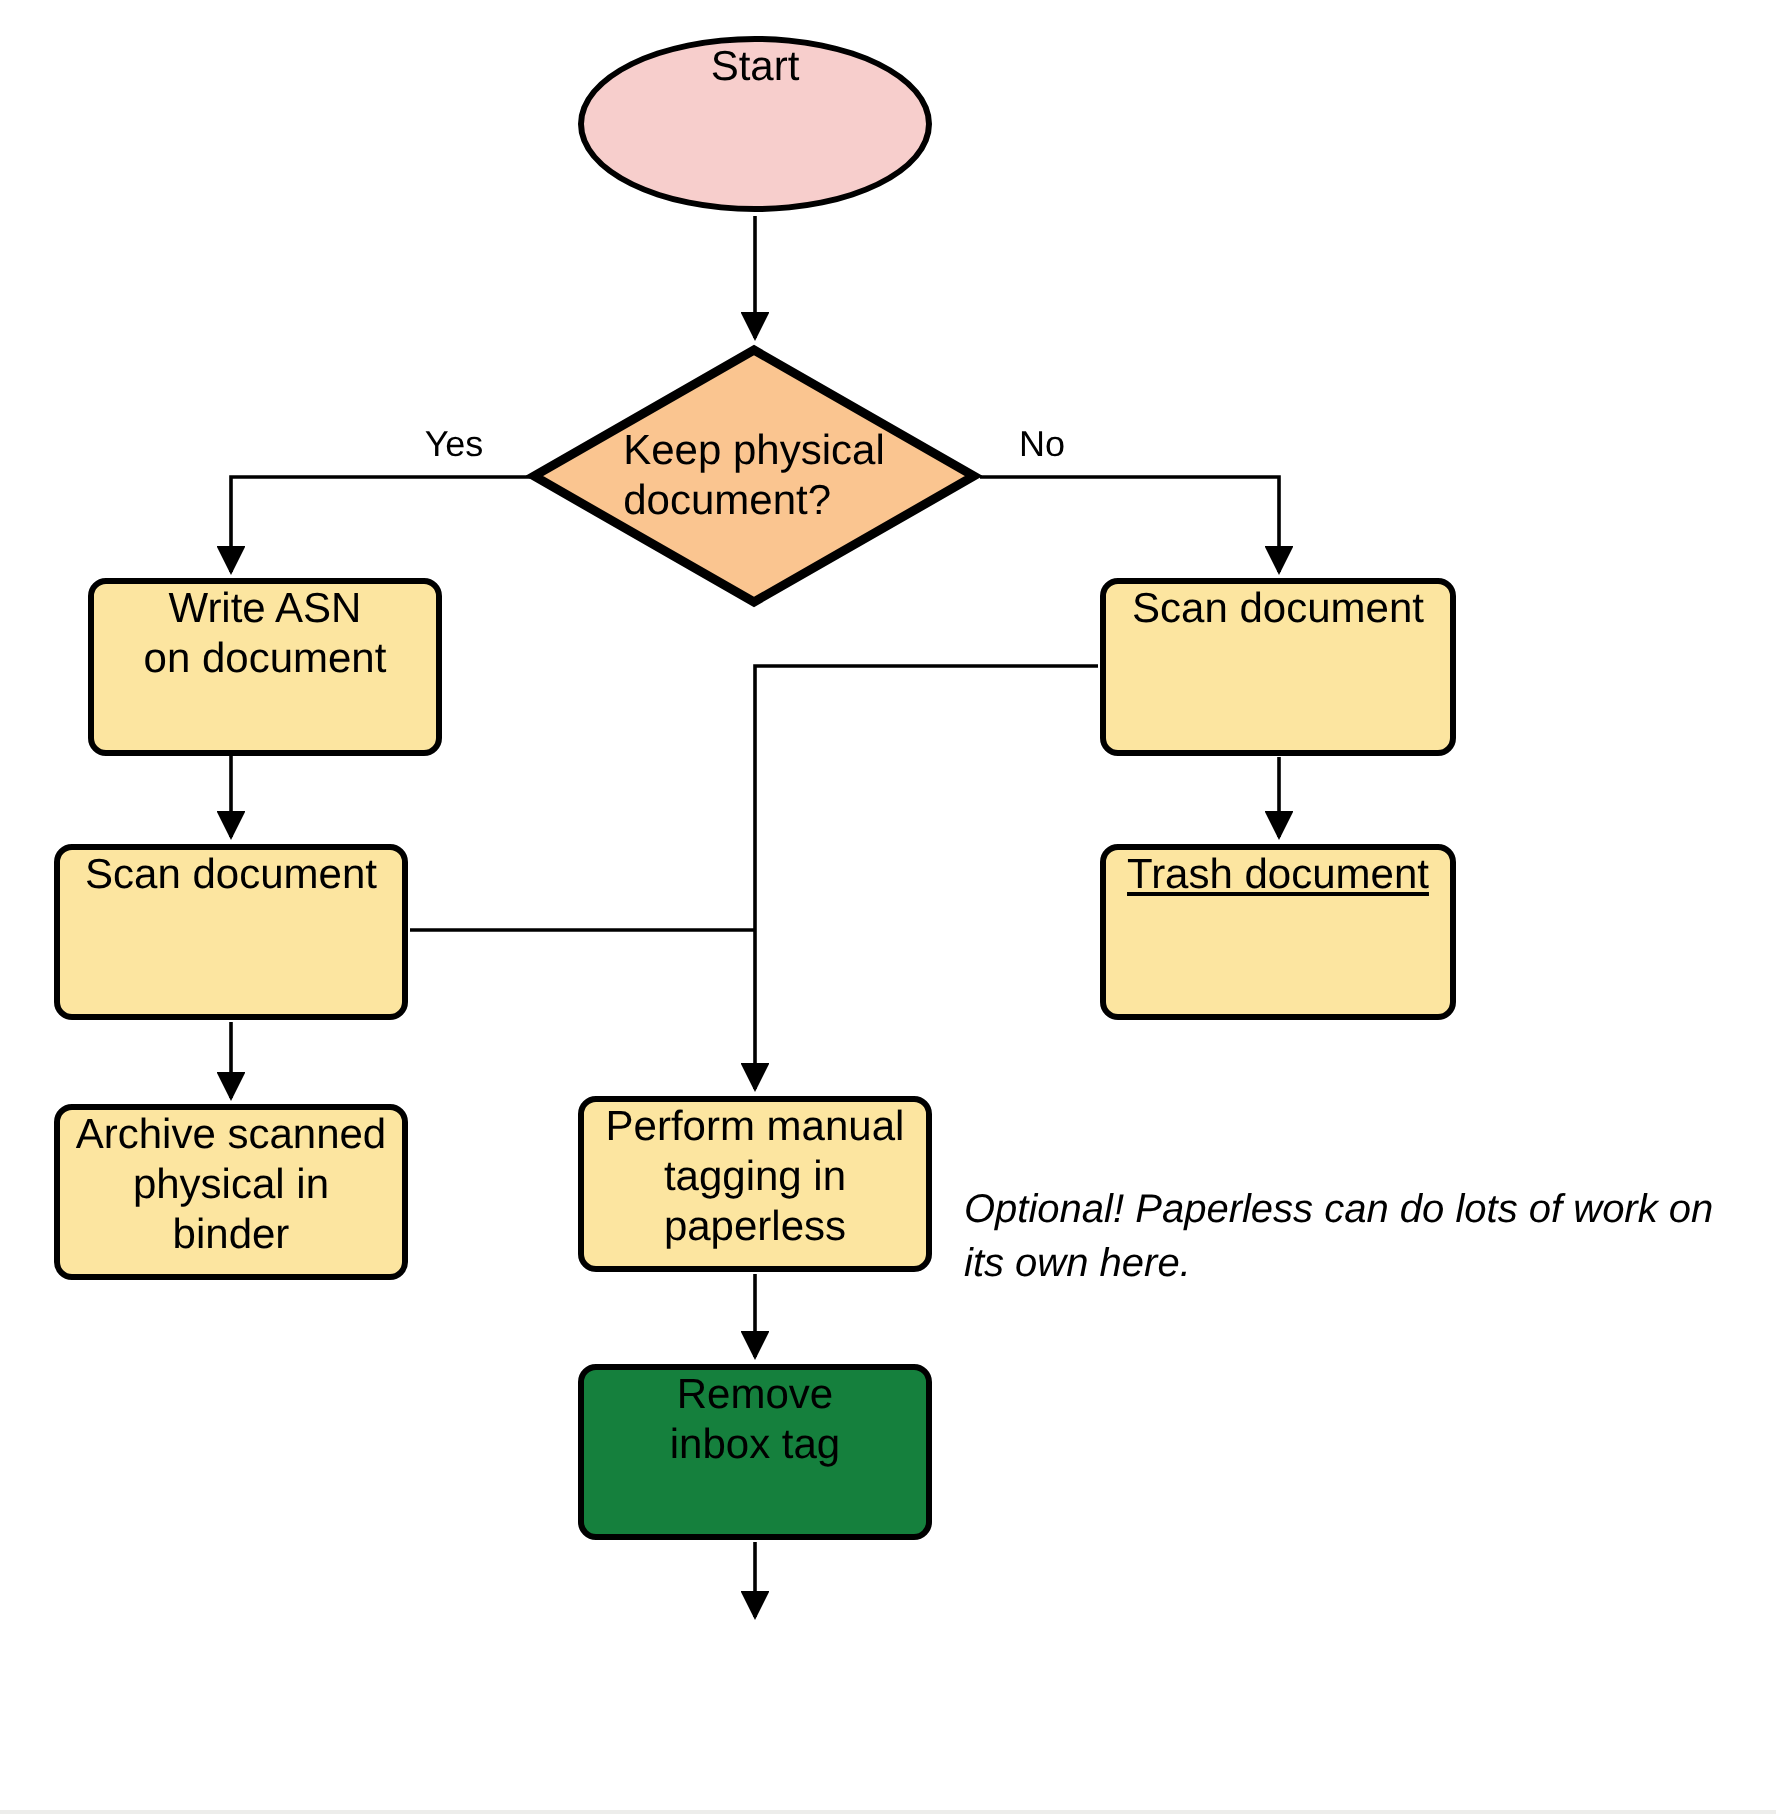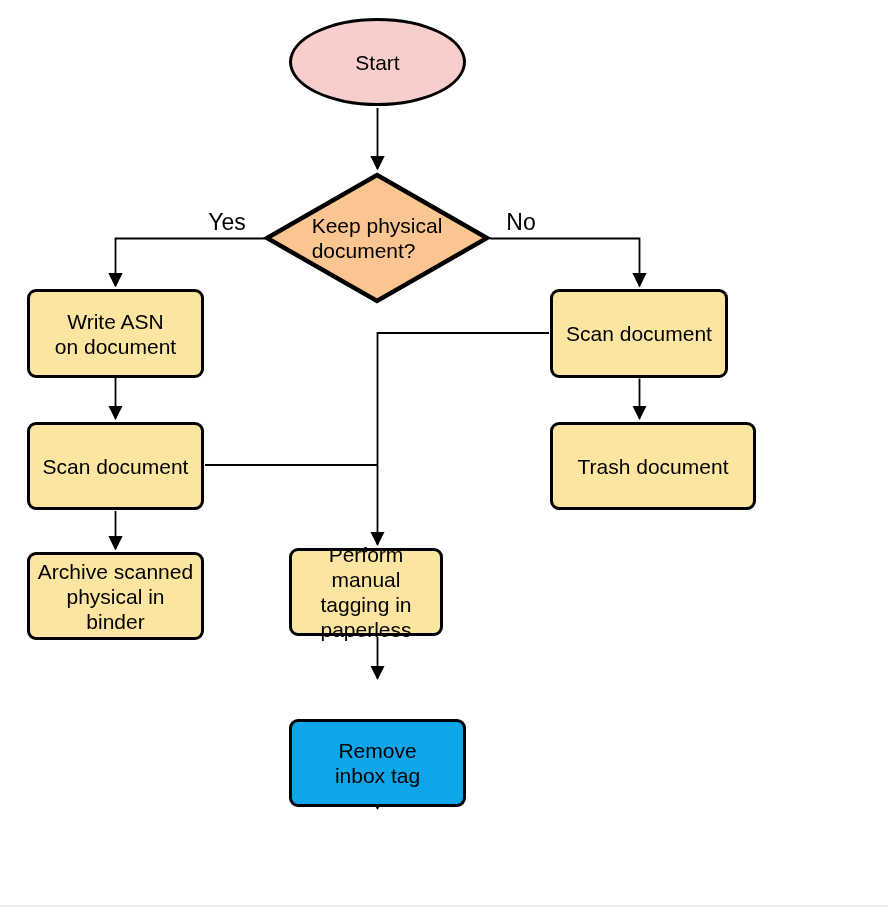--- a/index.html
+++ b/index.html
@@ -2,34 +2,34 @@
 <html><head>
 <meta charset="utf-8">
 <style>
   html,body{margin:0;padding:0;background:#ffffff;}
   body{font-family:"Liberation Sans", sans-serif;}
   .canvas{position:relative;width:888px;height:907px;background:#ffffff;overflow:hidden;}
   .edge-layer{position:absolute;left:0;top:0;}
   .edge{stroke:#000000;stroke-width:1.8;fill:none;}
   .node{
     position:absolute;box-sizing:border-box;
-    display:flex;align-items:center;justify-content:center;
+    display:flex;align-items:flex-start;justify-content:center;
     text-align:center;color:#000;font-size:21px;line-height:25px;
     white-space:pre-line;
   }
   .process{border:3px solid #000;border-radius:9px;}
   .terminal{border:3.5px solid #000;border-radius:50%;}
   .diamond-wrap{position:absolute;}
   .diamond-wrap svg{display:block;}
   .diamond-label{
     position:absolute;inset:0;display:flex;align-items:center;justify-content:center;
     text-align:left;color:#000;font-size:21px;line-height:25px;white-space:pre-line;
   }
   .edge-label{
-    position:absolute;color:#000;font-size:23px;line-height:18px;text-align:center;
+    position:absolute;color:#000;font-size:18px;line-height:18px;text-align:center;
   }
   .note{
     position:absolute;left:482px;top:592px;width:406px;
     color:#000;font-size:20px;line-height:27px;font-style:italic;white-space:pre-line;
   }
   .bottom-divider{position:absolute;left:0;right:0;bottom:0;height:2px;background:#ededeb;}
 </style>
 </head>
 <body>
 
@@ -61,50 +61,52 @@
     <svg width="228" height="132">
       <polygon points="114,3 224,66 114,129 4,66" stroke="#000000" stroke-width="4.5" fill="#fac590"></polygon>
     </svg>
     <div class="diamond-label">Keep physical
 document?</div>
   </div>
 
   <div class="edge-label" style="left:198px;top:213px;width:58px">Yes</div>
   <div class="edge-label" style="left:492px;top:213px;width:58px">No</div>
 
-  <div class="node process" style="left: 27px; top: 289px; width: 177px; height: 89px; background-color: rgb(252, 229, 160);">
+  <div class="node process" style="left: 44px; top: 289px; width: 177px; height: 89px; background-color: rgb(252, 229, 160);">
     <span>Write ASN
 on document</span>
   </div>
 
   <div class="node process" style="left: 27px; top: 422px; width: 177px; height: 88px; background-color: rgb(252, 229, 160);">
     <span>Scan document</span>
   </div>
 
   <div class="node process" style="left: 27px; top: 552px; width: 177px; height: 88px; background-color: rgb(252, 229, 160);">
     <span>Archive scanned
 physical in
 binder</span>
   </div>
 
   <div class="node process" style="left: 550px; top: 289px; width: 178px; height: 89px; background-color: rgb(252, 229, 160);">
     <span>Scan document</span>
   </div>
 
-  <div class="node process" style="left: 550px; top: 422px; width: 206px; height: 88px; background-color: rgb(252, 229, 160);">
+  <div class="node process" style="left: 550px; top: 422px; width: 178px; height: 88px; background-color: rgb(252, 229, 160); text-decoration: underline;">
     <span>Trash document</span>
   </div>
 
-  <div class="node process" style="left: 289px; top: 548px; width: 154px; height: 88px; background-color: rgb(252, 229, 160);">
+  <div class="node process" style="left: 289px; top: 548px; width: 177px; height: 88px; background-color: rgb(252, 229, 160);">
     <span>Perform manual
 tagging in
 paperless</span>
   </div>
 
-  <div class="node process" style="left: 289px; top: 682px; width: 177px; height: 88px; background-color: #0ea5e9; margin-top: 37px;">
+  <div class="node process" style="left: 289px; top: 682px; width: 177px; height: 88px; background-color: #15803d;">
     <span>Remove
 inbox tag</span>
   </div>
 
 
+  <div class="note">Optional! Paperless can do lots of work on
+its own here.</div>
 
   <div class="bottom-divider"></div>
 </div>
 
 </body></html>

